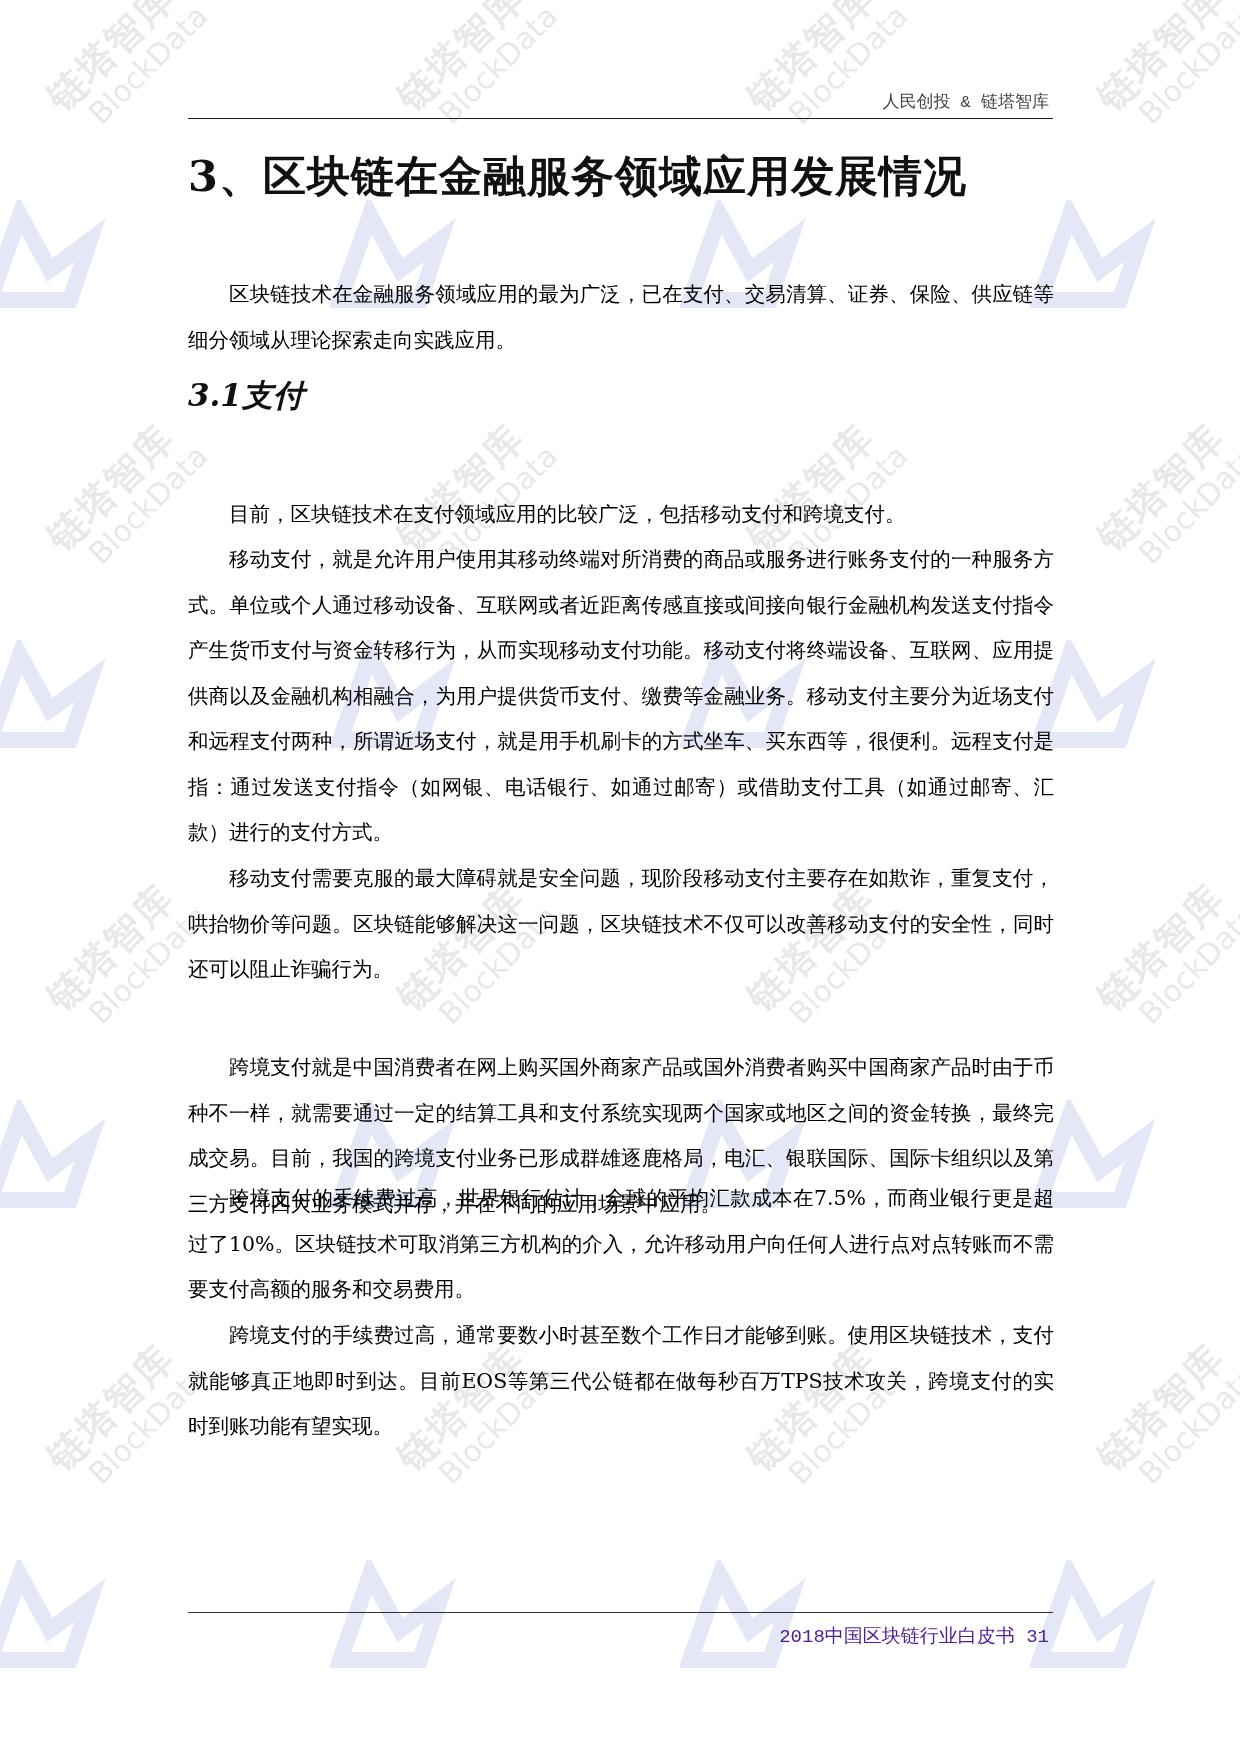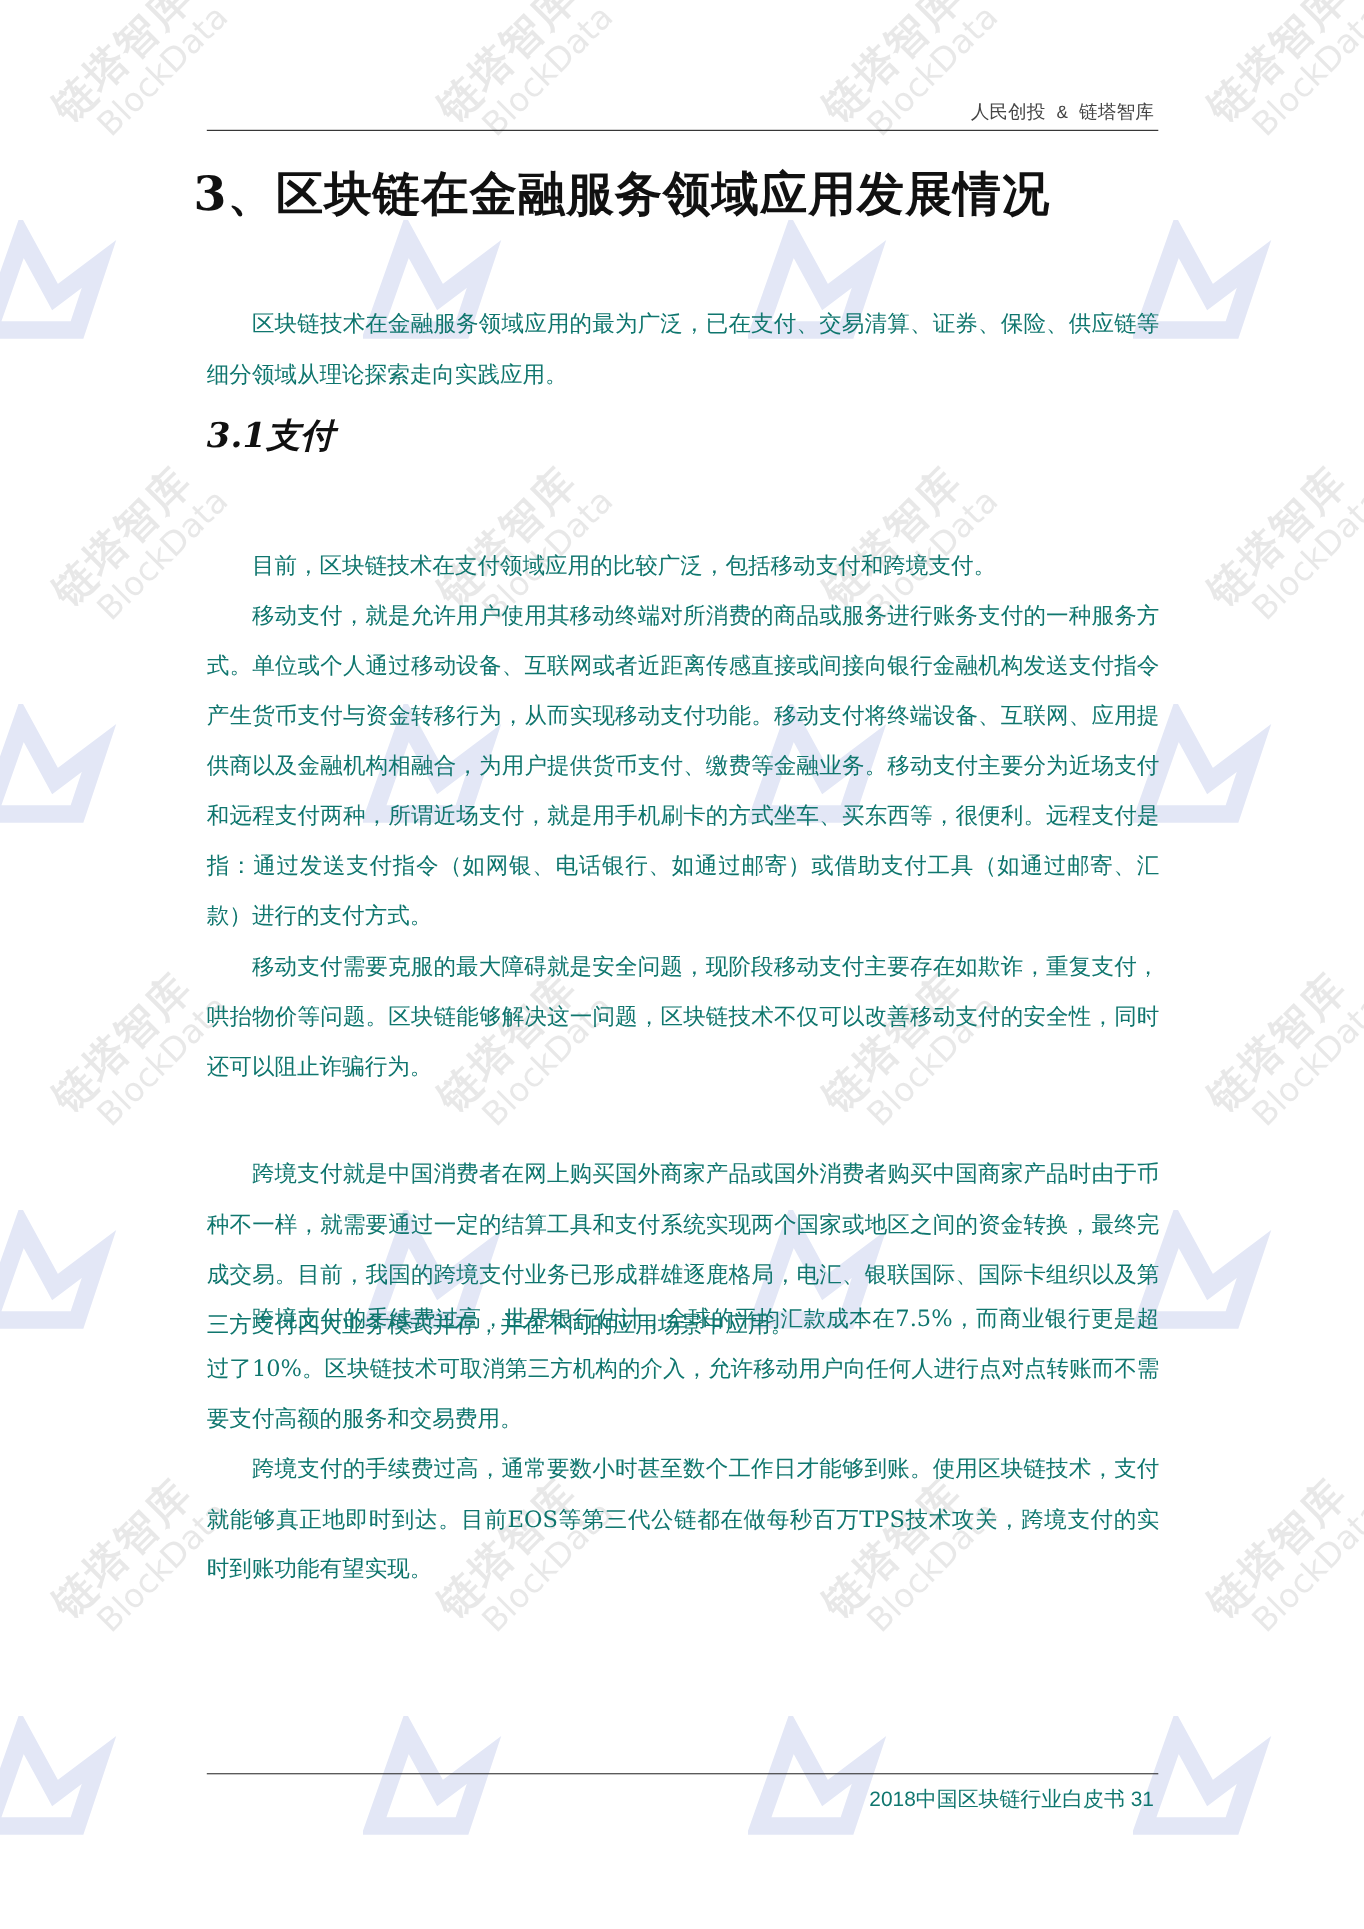--- a/index.html
+++ b/index.html
@@ -25,40 +25,40 @@
 
     .page-header {
       position: absolute; left: 188px; top: 88px; width: 865px;
       border-bottom: 1.5px solid #222; height: 30px; z-index: 2;
     }
     .page-header span {
       position: absolute; right: 4px; top: 2px;
       font-family: Liberation Mono, monospace; font-size: 17px; color: #444;
     }
     .chapter-title {
-      position: absolute; left: 176px; top: 148px; z-index: 2;
+      position: absolute; left: 188px; top: 148px; z-index: 2;
       font-size: 43px; font-weight: bold; color: #111; letter-spacing: 1px;
       white-space: nowrap; margin: 0;
     }
     .section-title {
       position: absolute; left: 188px; top: 375px; z-index: 2;
       font-size: 31px; font-weight: bold; margin: 0; white-space: nowrap; font-style: italic;
     }
     .para {
       position: absolute; left: 188px; width: 866px; z-index: 2;
       font-size: 20.5px; line-height: 45.5px; margin: 0;
-      text-indent: 41px; text-align: justify; color: #0f766e;
+      text-indent: 41px; text-align: justify; color: #000000;
     }
     .page-footer {
       position: absolute; left: 188px; top: 1612px; width: 865px;
       border-top: 1.5px solid #333; z-index: 2;
     }
     .page-footer span {
       position: absolute; right: 4px; top: 10px;
-      font-family: Liberation Sans, sans-serif; font-size: 19px; color: #0f766e;
+      font-family: Liberation Mono, monospace; font-size: 19px; color: #4c1d95;
       white-space: nowrap;
     }
   </style>
 </head>
 <body>
 
 <div class="wm-layer">
 
   <div class="wm" style="left:0px;top:60px">
     <div class="wm-text">

